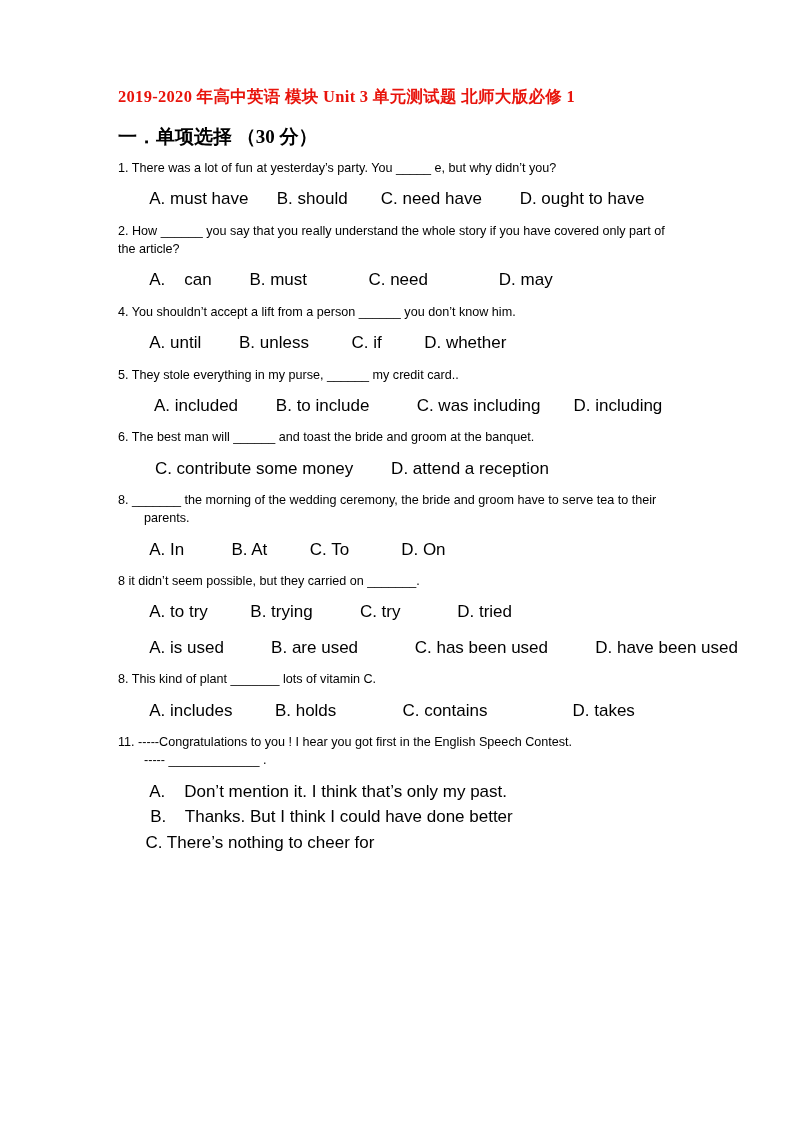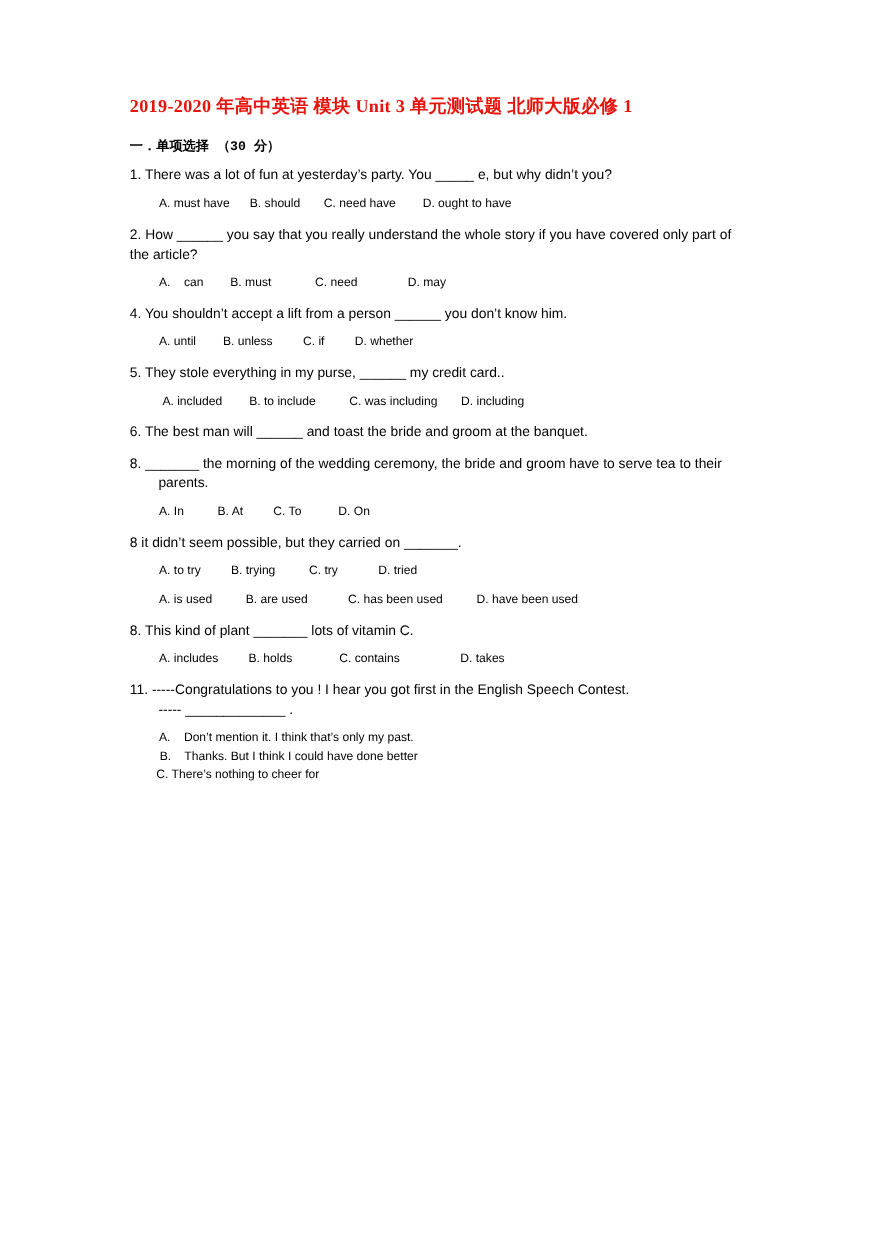--- a/index.html
+++ b/index.html
@@ -25,40 +25,40 @@
     color: #e8140c;
     font-weight: bold;
     font-size: 16.5px;
     letter-spacing: 0.3px;
     margin: 0 0 14px 0;
     white-space: nowrap;
     font-family: "Liberation Serif", serif;
   }
   .section-head {
     font-weight: bold;
-    font-size: 12px;
+    font-size: 19px;
     margin: 16px 0 9px 0;
-    font-family: Liberation Mono, monospace;
+    font-family: Liberation Serif, serif;
   }
   .q {
     font-size: 12.6px;
     line-height: 1.45;
     margin: 0 0 8px 0;
   }
   .q-stem {
     margin: 0 0 9px 0;
     white-space: pre-wrap;
   }
   .q-stem-wrap {
     margin: 0 0 9px 0;
   }
   .opts {
     margin: 0 0 10px 0;
     padding-left: 18px;
-    font-size: 11px;
+    font-size: 17px;
     line-height: 1.5;
   }
   .opts-row {
     display: block;
     white-space: pre;
   }
   .cont-line {
     padding-left: 26px;
   }
 </style>
@@ -99,20 +99,21 @@
   <div class="q">
     <div class="q-stem">5. They stole everything in my purse, ______ my credit card..</div>
     <div class="opts">
       <span class="opts-row">    A. included        B. to include          C. was including       D. including</span>
     </div>
   </div>
 
   <div class="q">
     <div class="q-stem">6. The best man will ______ and toast the bride and groom at the banquet.</div>
     <div class="opts">
+      <span class="opts-row">    C. contribute some money        D. attend a reception</span>
     </div>
   </div>
 
   <div class="q">
     <div class="q-stem-wrap">
       <div>8. _______ the morning of the wedding ceremony, the bride and groom have to serve tea to their</div>
       <div class="cont-line">parents.</div>
     </div>
     <div class="opts">
       <span class="opts-row">   A. In          B. At         C. To           D. On</span>

